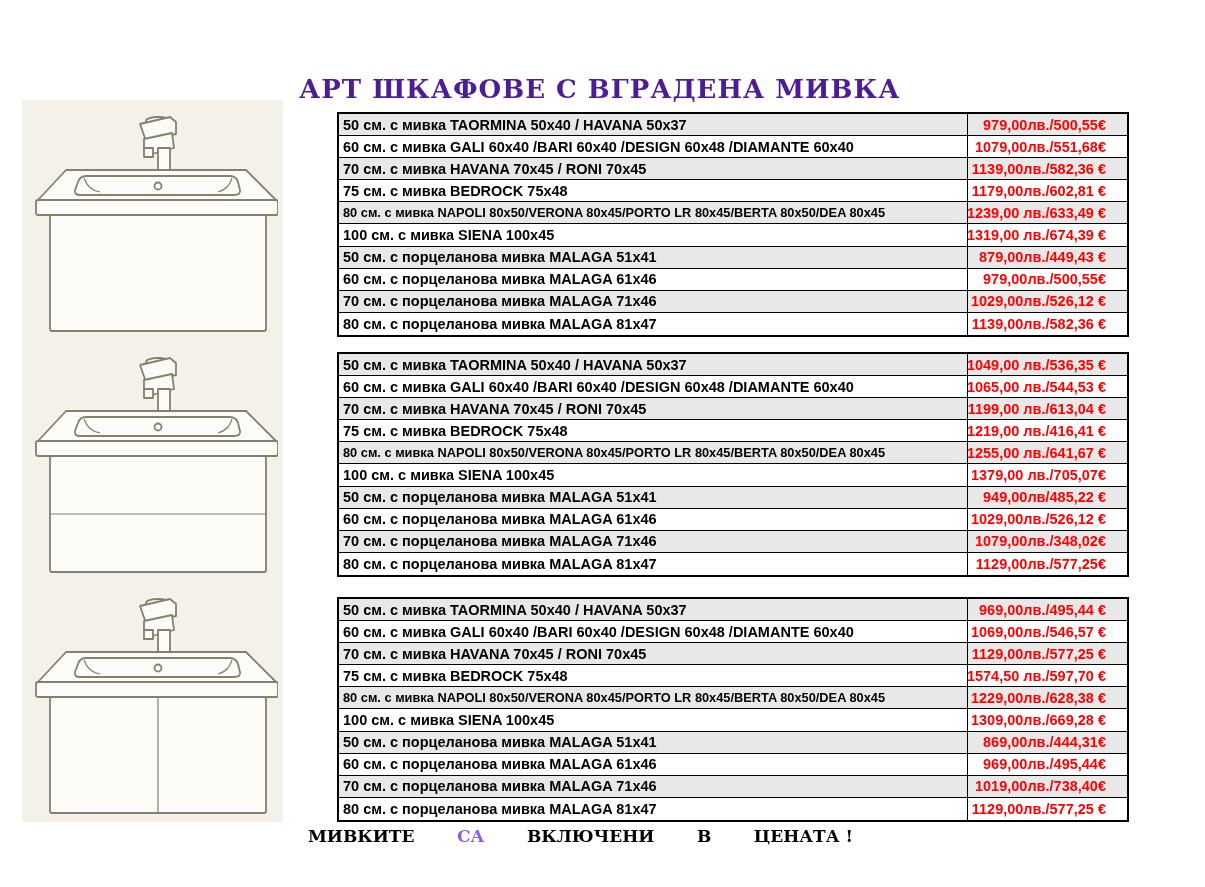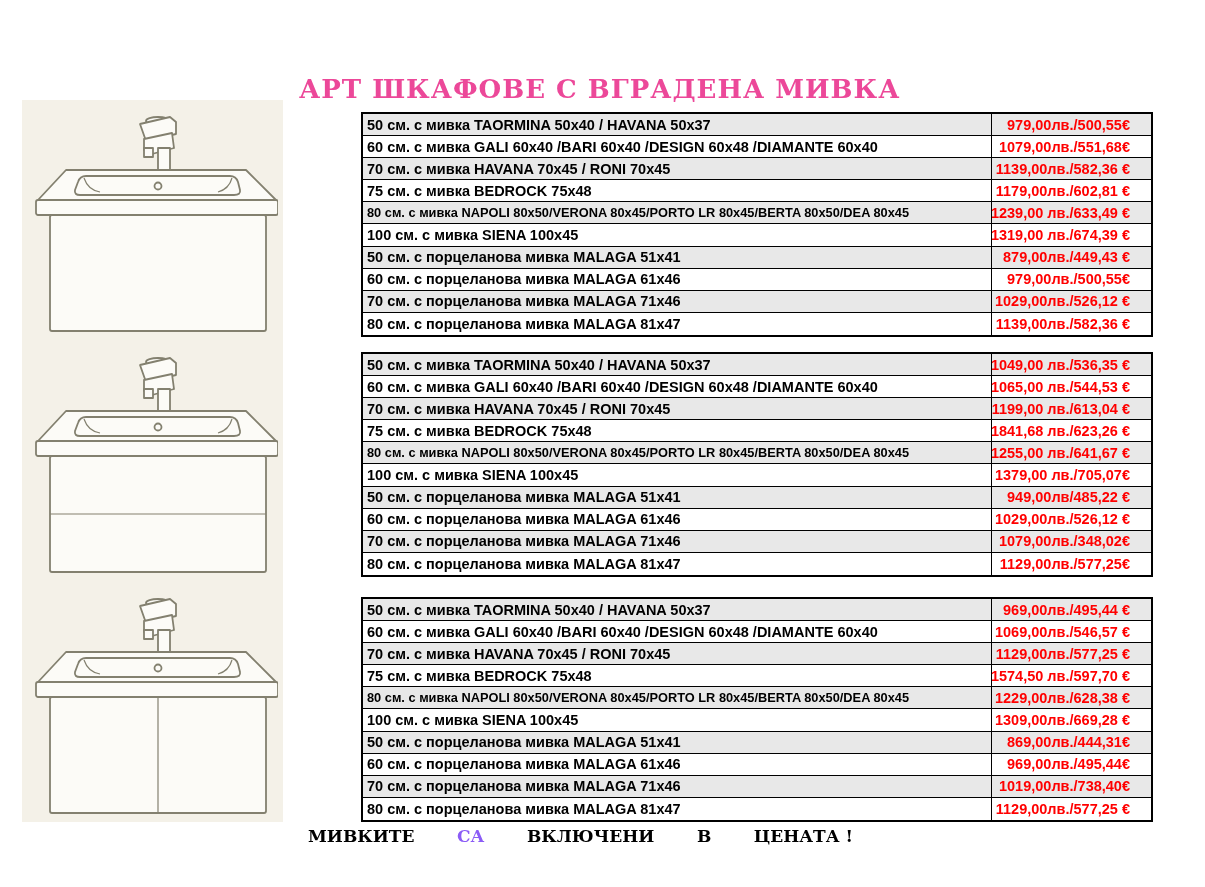--- a/index.html
+++ b/index.html
@@ -7,39 +7,38 @@
     position:relative;
     width:1205px;height:887px;
     background:#ffffff;
     font-family:"Liberation Sans",sans-serif;
     overflow:hidden;
   }
   
   .title{
     position:absolute;left:299px;top:74px;
     font-family:"DejaVu Serif",serif;
-    font-weight:bold;font-size:26px;color:#ec4899;
+    font-weight:bold;font-size:26px;color:#4c1d95;
     letter-spacing:1px;white-space:nowrap;
   }
   
   .illust-panel{
     position:absolute;left:22px;top:100px;width:261px;height:722px;
     background:#f4f1e8;
     display:flex;flex-direction:column;justify-content:space-between;
     align-items:center;padding:4px 0;box-sizing:border-box;
   }
   .illust-panel svg{display:block;}
   .sketch{stroke:#83806f;stroke-width:1.8;fill:#fcfbf7;stroke-linejoin:round;}
   .sketch-thin{stroke:#83806f;stroke-width:1.2;fill:none;}
   
   .ptable{
     position:absolute;left:337px;width:792px;
     border:2px solid #000;background:#fde047;
     box-sizing:border-box;
-    margin-left:24px;
   }
   .ptable .row{
     display:flex;height:22.1px;box-sizing:border-box;
     border-bottom:1px solid #000;
     background:#ffffff;
   }
   .ptable .row:last-child{border-bottom:none;}
   .ptable .row.shaded{background:#e8e8e8;}
   .ptable .cell{
     display:flex;align-items:center;box-sizing:border-box;
@@ -173,21 +172,21 @@
       <div class="row">
         <div class="cell label">60 см. с мивка GALI 60x40 /BARI 60x40 /DESIGN 60x48 /DIAMANTE 60x40</div>
         <div class="cell price">1065,00 лв./544,53 €</div>
       </div>
       <div class="row shaded">
         <div class="cell label">70 см. с мивка HAVANA 70x45 / RONI 70x45</div>
         <div class="cell price">1199,00 лв./613,04 €</div>
       </div>
       <div class="row">
         <div class="cell label">75 см. с мивка BEDROCK 75x48</div>
-        <div class="cell price">1841,68 лв./623,26 €</div>
+        <div class="cell price">1219,00 лв./416,41 €</div>
       </div>
       <div class="row shaded">
         <div class="cell label small">80 см. с мивка NAPOLI 80x50/VERONA 80x45/PORTO LR 80x45/BERTA 80x50/DEA 80x45</div>
         <div class="cell price">1255,00 лв./641,67 €</div>
       </div>
       <div class="row">
         <div class="cell label">100 см. с мивка SIENA 100x45</div>
         <div class="cell price">1379,00 лв./705,07€</div>
       </div>
       <div class="row shaded">

